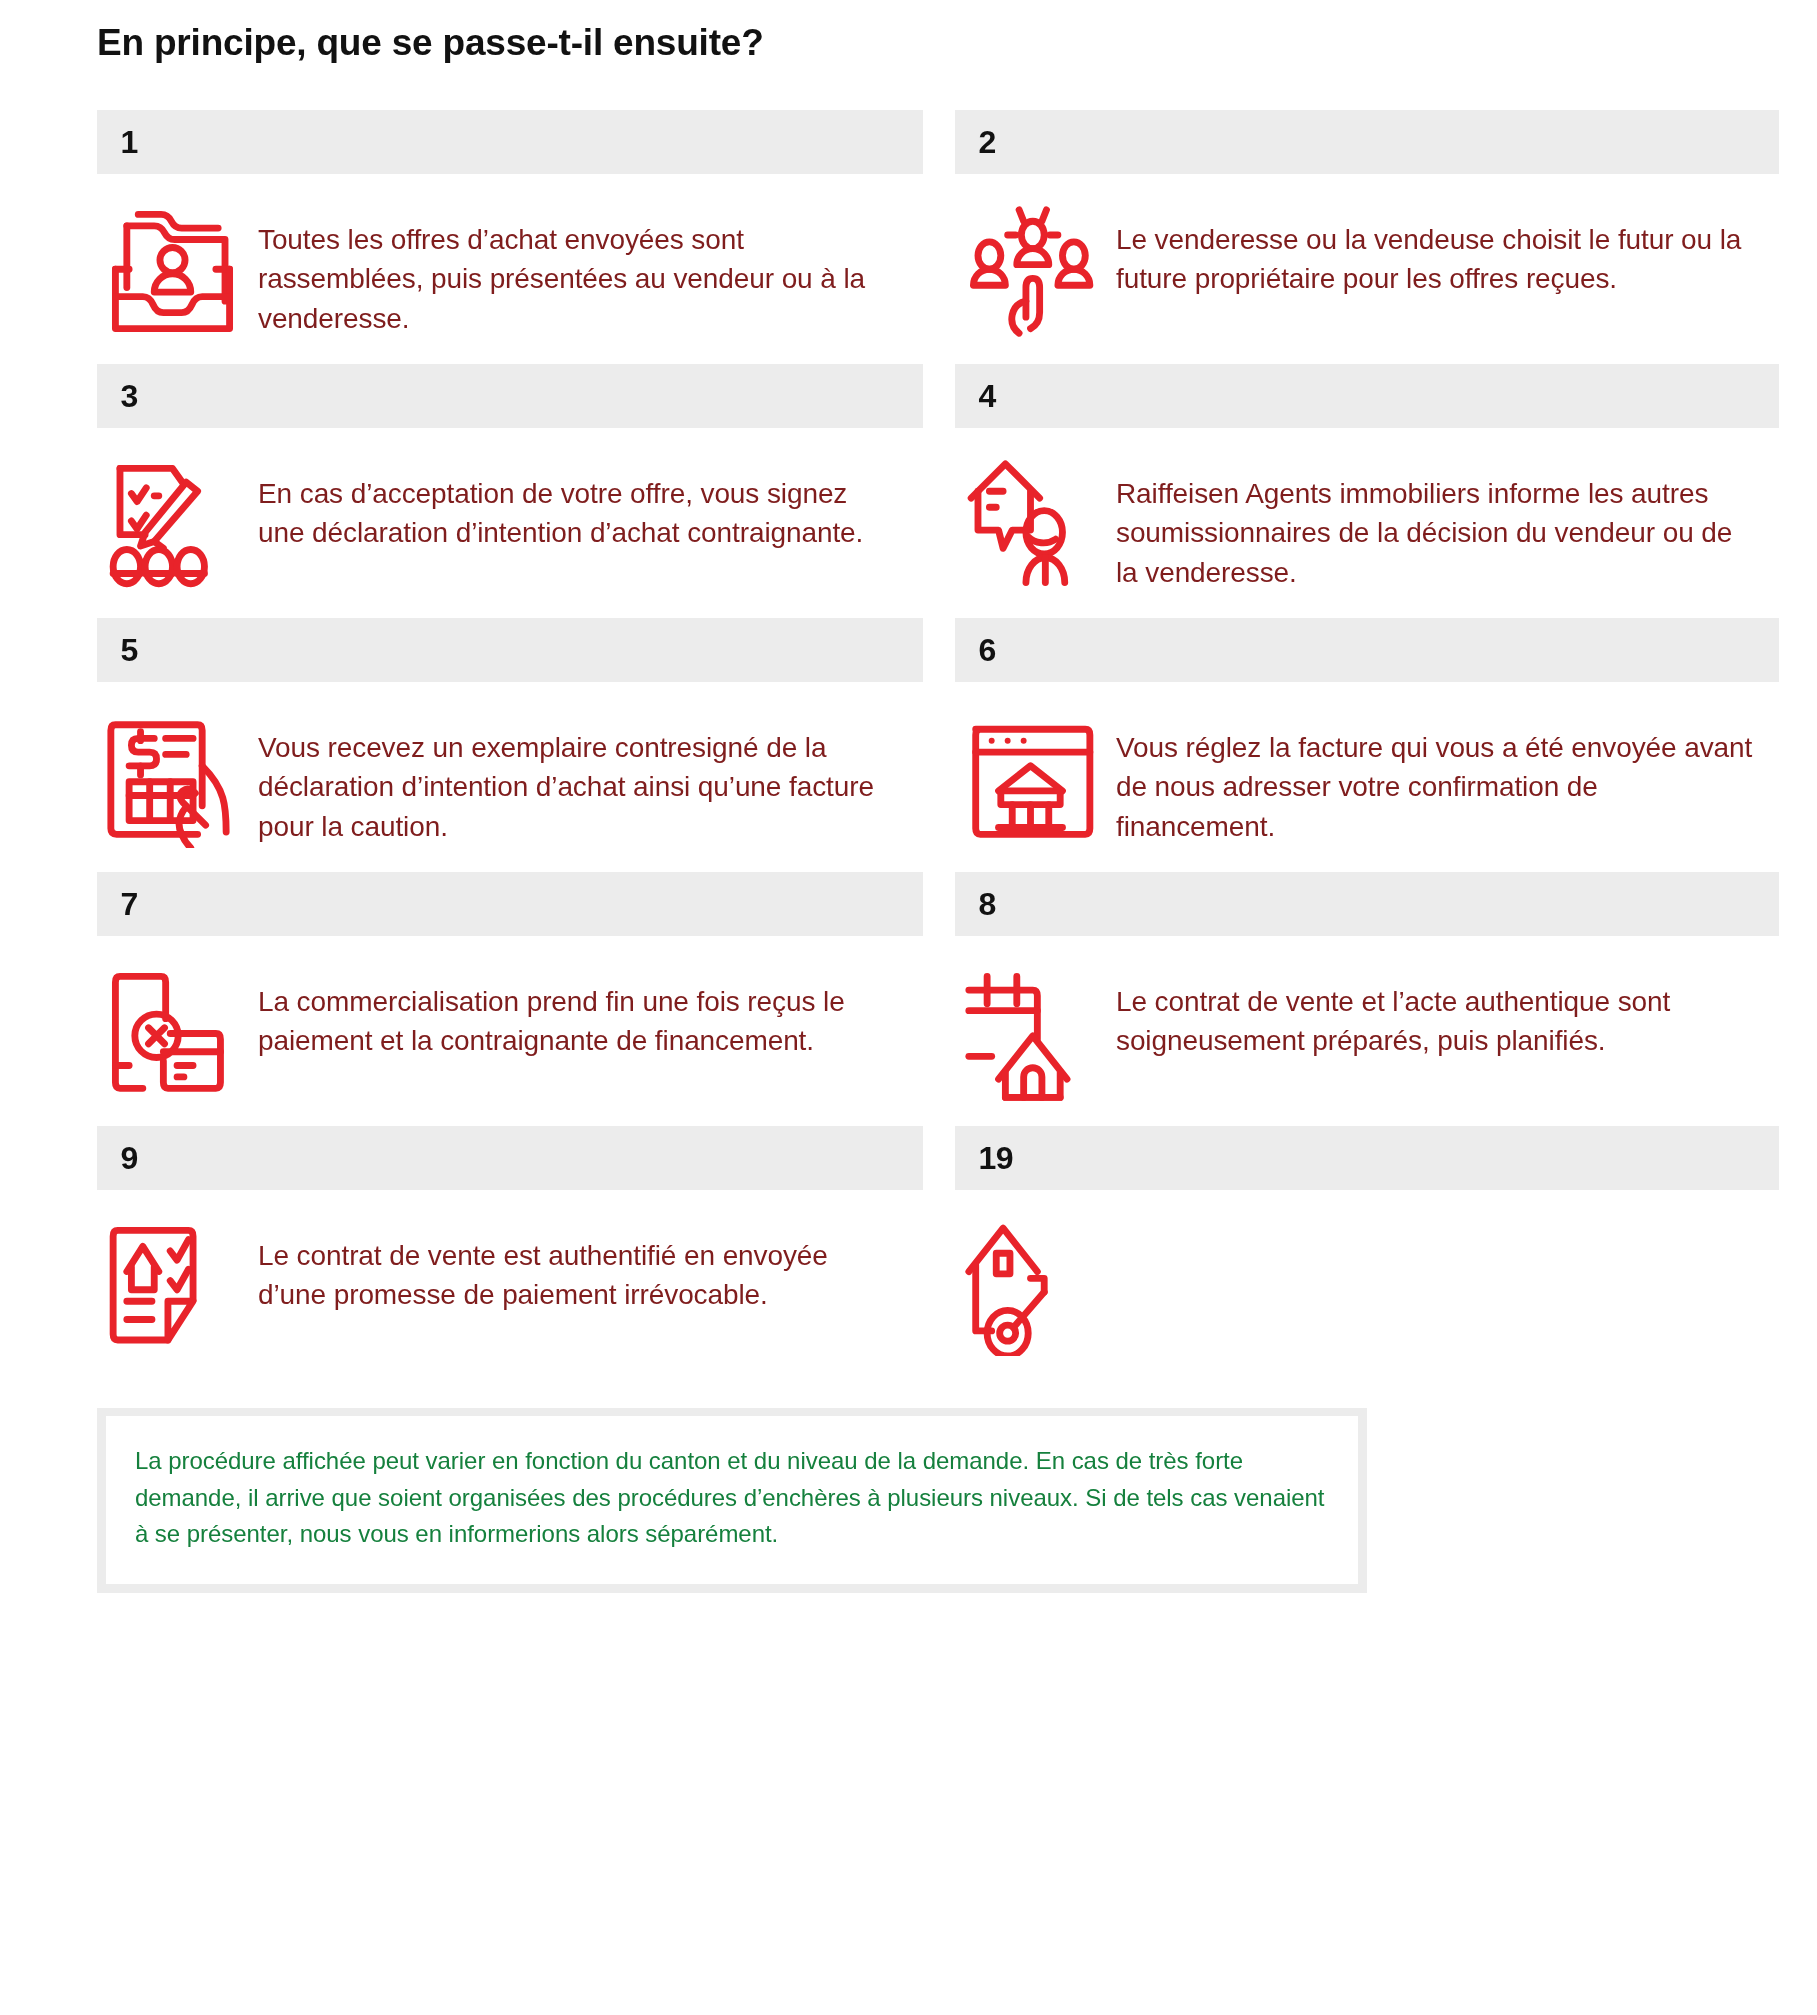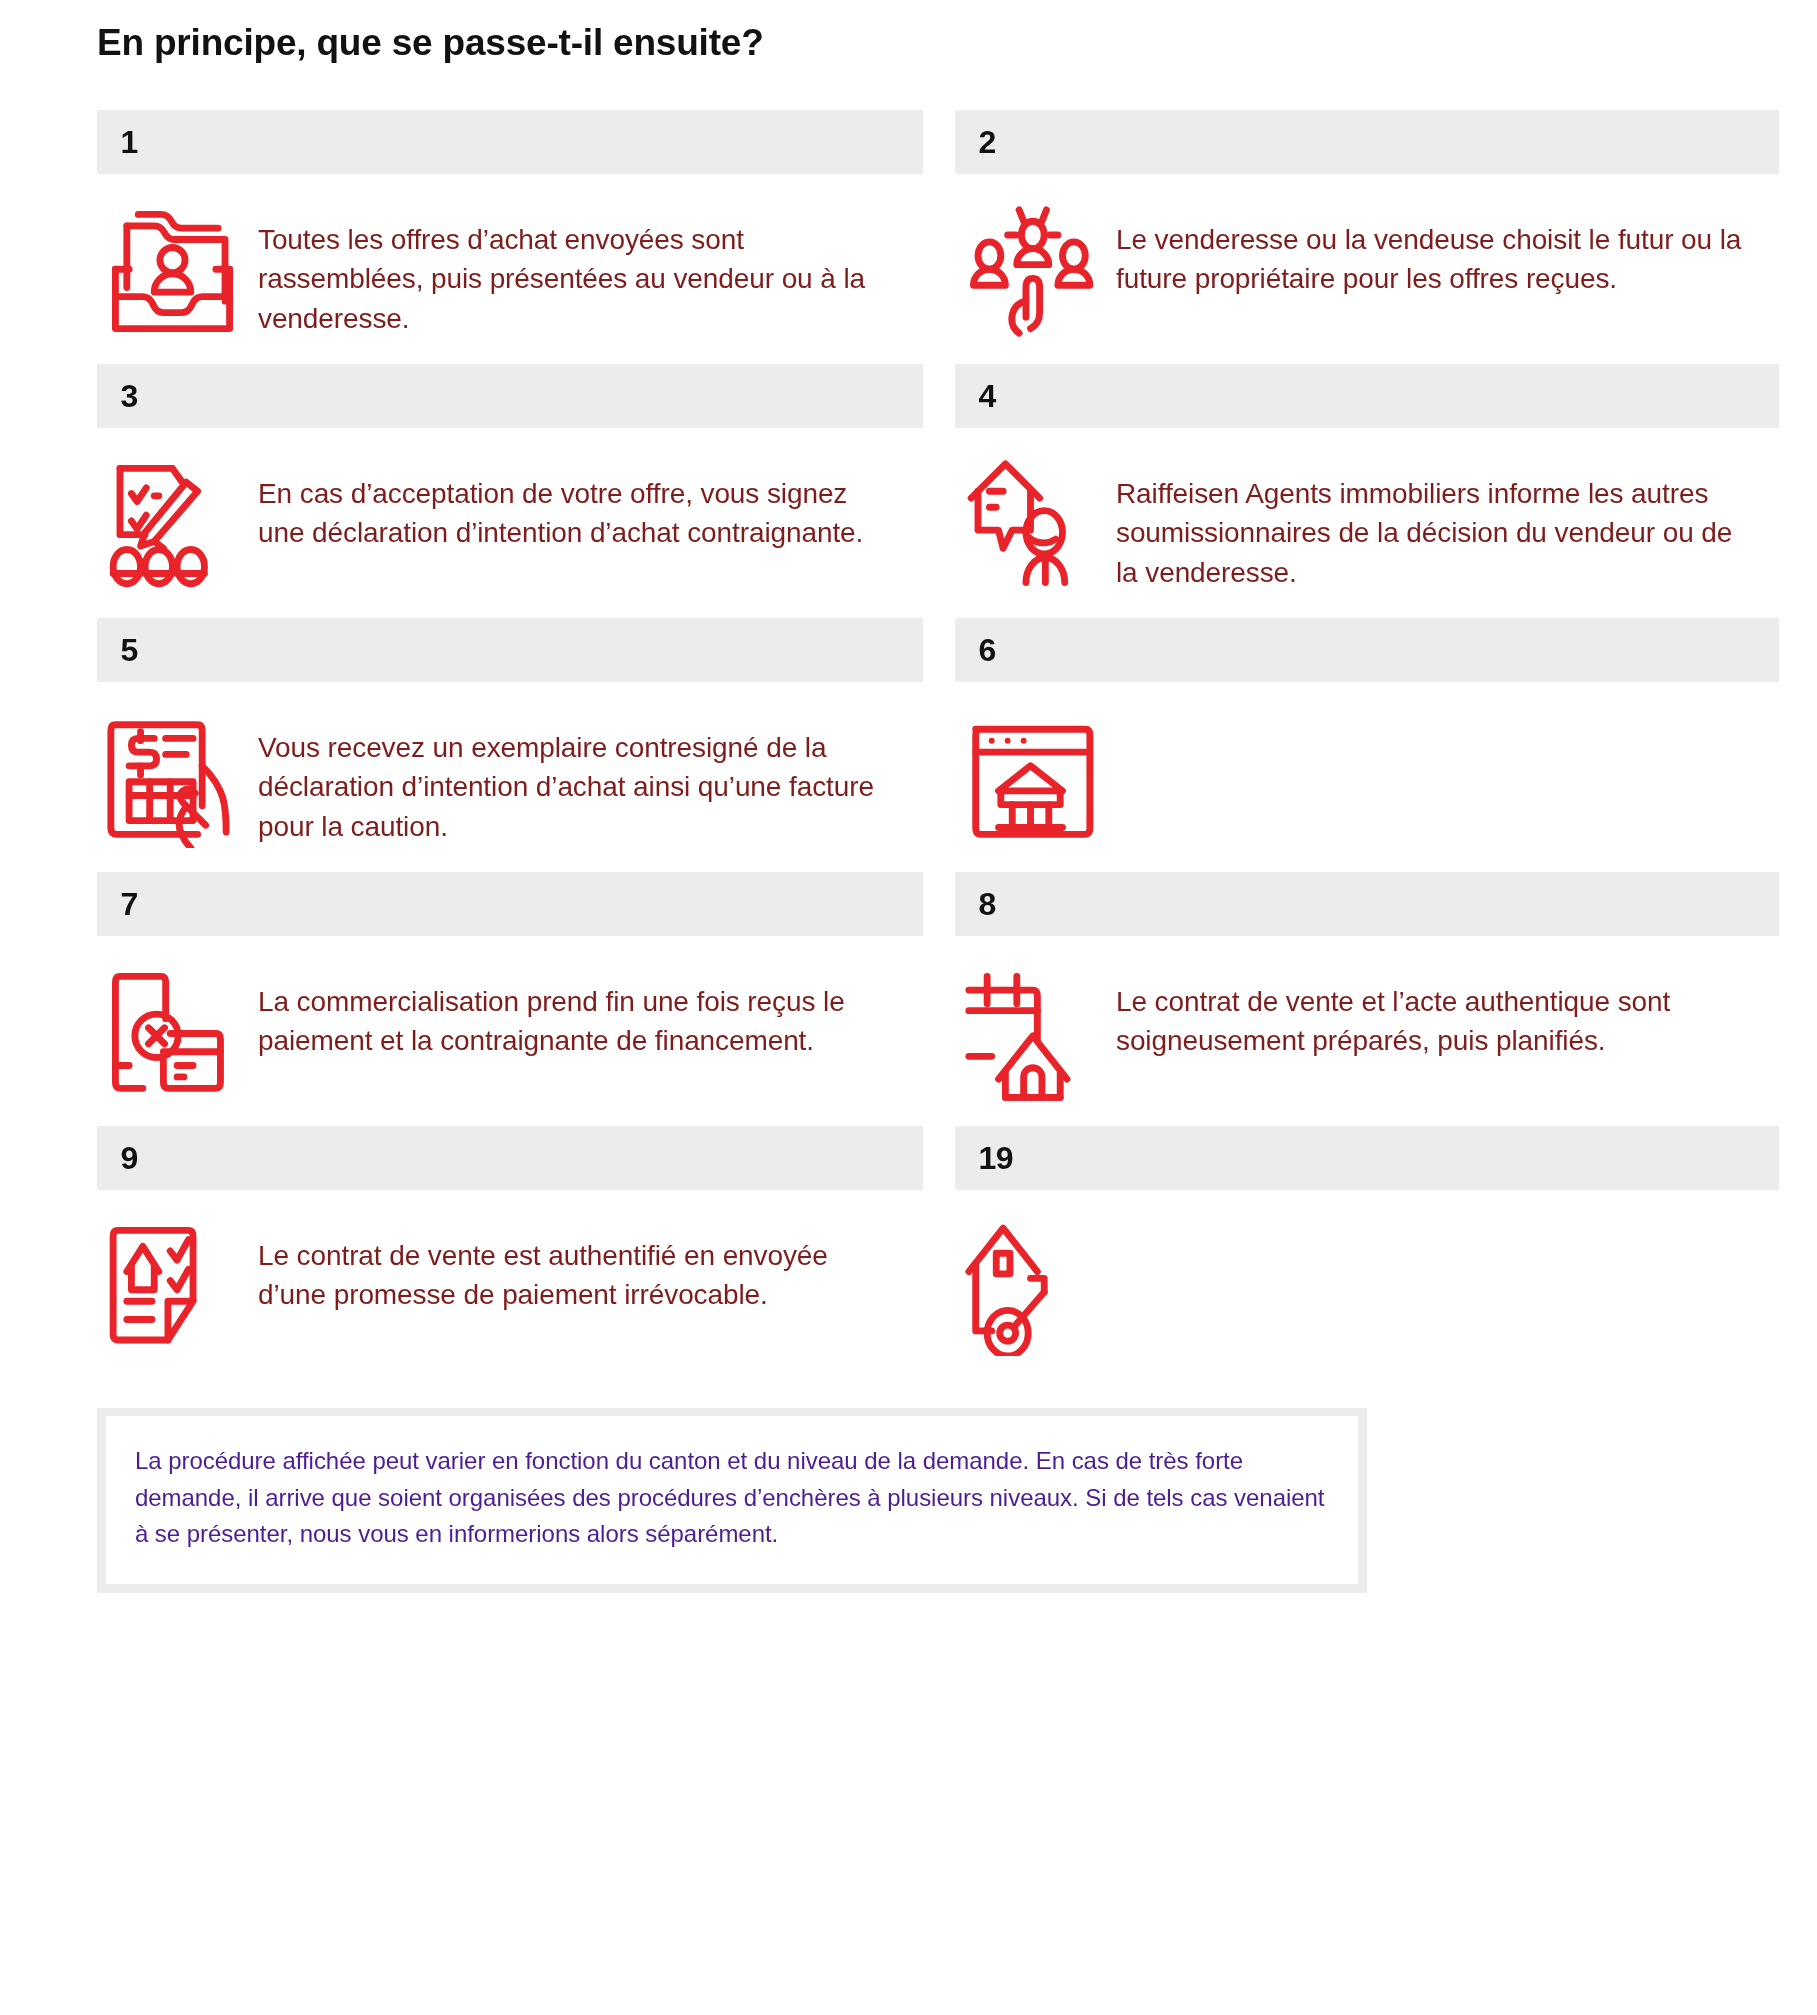--- a/index.html
+++ b/index.html
@@ -85,21 +85,21 @@
   .footnote-wrap {
     margin: 28px 97px 0 97px;
     background: #ececec;
     padding: 8.9px;
   }
   .footnote {
     background: #ffffff;
     padding: 27px 29px 31px 29px;
     font-size: 24px;
     line-height: 1.52;
-    color: #4c1d95;
+    color: #15803d;
     letter-spacing: -0.04px;
   }
 </style>
 </head>
 <body>
 
 <div class="page">
 
   <h1 class="page-title">En principe, que se passe-t-il ensuite?</h1>
 
@@ -226,20 +226,21 @@
             <path d="M12 36 h100"></path>
             <circle cx="26" cy="26" r="2.6" fill="#E8232A" stroke="none"></circle>
             <circle cx="40" cy="26" r="2.6" fill="#E8232A" stroke="none"></circle>
             <circle cx="54" cy="26" r="2.6" fill="#E8232A" stroke="none"></circle>
             <path d="M32 70 L60 48 L88 70"></path>
             <path d="M34 70 h52 v12 H34 z"></path>
             <path d="M44 82 v20 M60 82 v20 M76 82 v20"></path>
             <path d="M32 102 h56"></path>
           </svg>
         </div>
+        <div class="step-text">Vous réglez la facture qui vous a été envoyée avant de nous adresser votre confirmation de financement.</div>
       </div>
     </div>
 
     <div class="step row-4">
       <div class="step-header">
         <span class="step-number">7</span>
       </div>
       <div class="step-body">
         <div class="step-icon">
           <svg viewBox="0 0 120 120" fill="none" stroke="#E8232A" stroke-width="6" stroke-linecap="round" stroke-linejoin="round">

